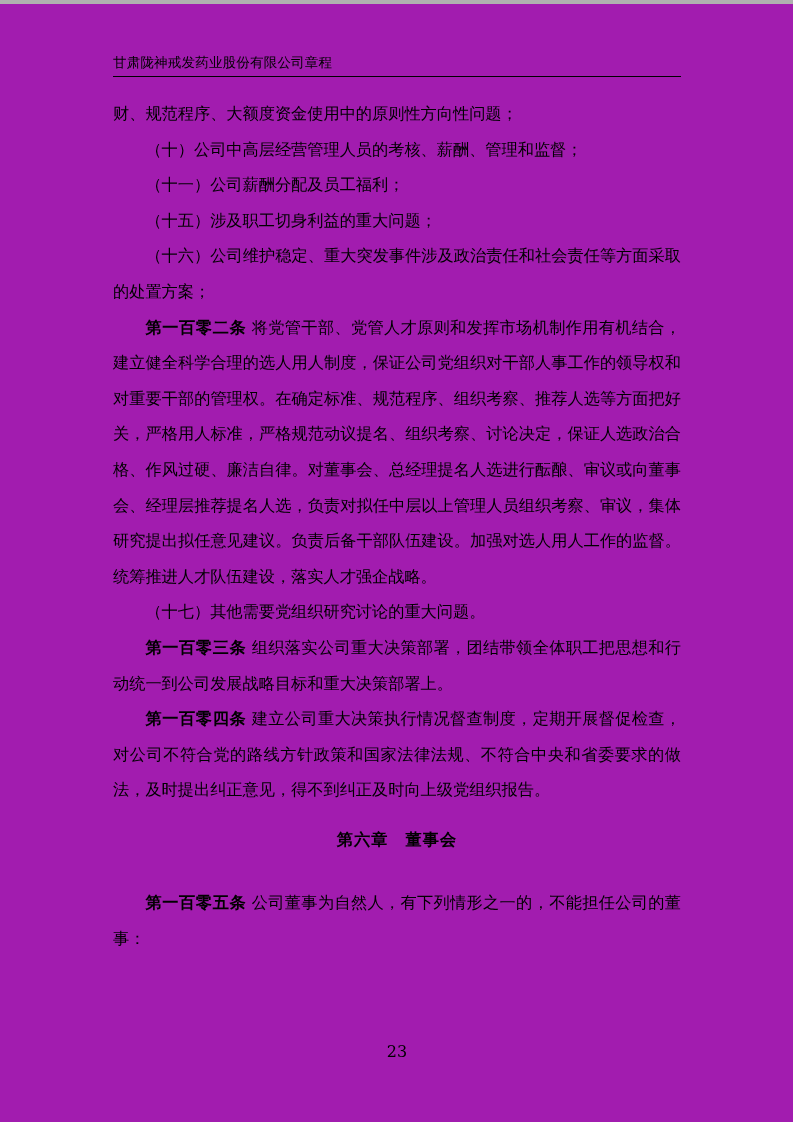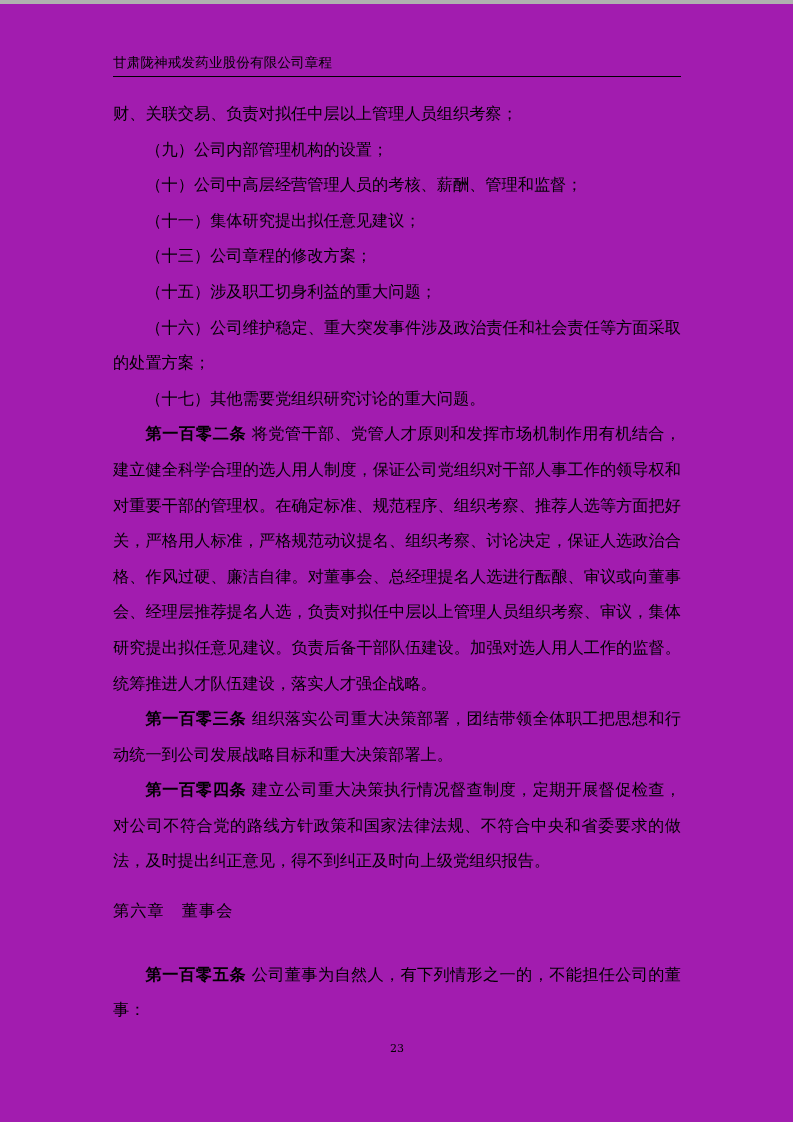--- a/index.html
+++ b/index.html
@@ -63,57 +63,55 @@
     text-indent: 2em;
   }
   p.noindent {
     text-indent: 0;
   }
   .art-label {
     font-weight: bold;
     letter-spacing: 0.3px;
   }
   .center {
-    text-align: left;
+    text-align: center;
     text-indent: 0;
-    font-weight: normal;
+    font-weight: bold;
     letter-spacing: 1px;
   }
   .spacer-sm { height: 14px; }
   .footer {
     position: absolute;
     top: 1038px;
     left: 0;
     width: 568px;
     text-align: center;
-    font-size: 11px;
+    font-size: 16px;
     color: #000;
   }
 </style>
 </head>
 <body>
 
 <div class="page">
   <div class="content">
 
     <div class="header">甘肃陇神戒发药业股份有限公司章程</div>
     <div class="header-rule"></div>
 
     <div class="body-text">
 
-      <p class="noindent">财、关联交易、负责对拟任中层以上管理人员组织考察；</p>
-      <p class="indent">（九）公司内部管理机构的设置；</p>
+      <p class="noindent">财、规范程序、大额度资金使用中的原则性方向性问题；</p>
       <p class="indent">（十）公司中高层经营管理人员的考核、薪酬、管理和监督；</p>
-      <p class="indent">（十一）集体研究提出拟任意见建议；</p>
-      <p class="indent">（十三）公司章程的修改方案；</p>
+      <p class="indent">（十一）公司薪酬分配及员工福利；</p>
       <p class="indent">（十五）涉及职工切身利益的重大问题；</p>
       <p class="indent">（十六）公司维护稳定、重大突发事件涉及政治责任和社会责任等方面采取的处置方案；</p>
+      <p class="indent"><span class="art-label">第一百零二条</span> <span>将党管干部、党管人才原则和发挥市场机制作用有机结合，建立健全科学合理的选人用人制度，保证公司党组织对干部人事工作的领导权和对重要干部的管理权。在确定标准、规范程序、组织考察、推荐人选等方面把好关，严格用人标准，严格规范动议提名、组织考察、讨论决定，保证人选政治合格、作风过硬、廉洁自律。对董事会、总经理提名人选进行酝酿、审议或向董事会、经理层推荐提名人选，负责对拟任中层以上管理人员组织考察、审议，集体研究提出拟任意见建议。负责后备干部队伍建设。加强对选人用人工作的监督。统筹推进人才队伍建设，落实人才强企战略。</span></p>
+
       <p class="indent">（十七）其他需要党组织研究讨论的重大问题。</p>
-
-      <p class="indent"><span class="art-label">第一百零二条</span> <span>将党管干部、党管人才原则和发挥市场机制作用有机结合，建立健全科学合理的选人用人制度，保证公司党组织对干部人事工作的领导权和对重要干部的管理权。在确定标准、规范程序、组织考察、推荐人选等方面把好关，严格用人标准，严格规范动议提名、组织考察、讨论决定，保证人选政治合格、作风过硬、廉洁自律。对董事会、总经理提名人选进行酝酿、审议或向董事会、经理层推荐提名人选，负责对拟任中层以上管理人员组织考察、审议，集体研究提出拟任意见建议。负责后备干部队伍建设。加强对选人用人工作的监督。统筹推进人才队伍建设，落实人才强企战略。</span></p>
 
       <p class="indent"><span class="art-label">第一百零三条</span> <span>组织落实公司重大决策部署，团结带领全体职工把思想和行动统一到公司发展战略目标和重大决策部署上。</span></p>
 
       <p class="indent"><span class="art-label">第一百零四条</span> <span>建立公司重大决策执行情况督查制度，定期开展督促检查，对公司不符合党的路线方针政策和国家法律法规、不符合中央和省委要求的做法，及时提出纠正意见，得不到纠正及时向上级党组织报告。</span></p>
 
       <div class="spacer-sm"></div>
       <p class="center">第六章　董事会</p>
       <div class="spacer-sm"></div>
       <div class="spacer-sm"></div>
 

